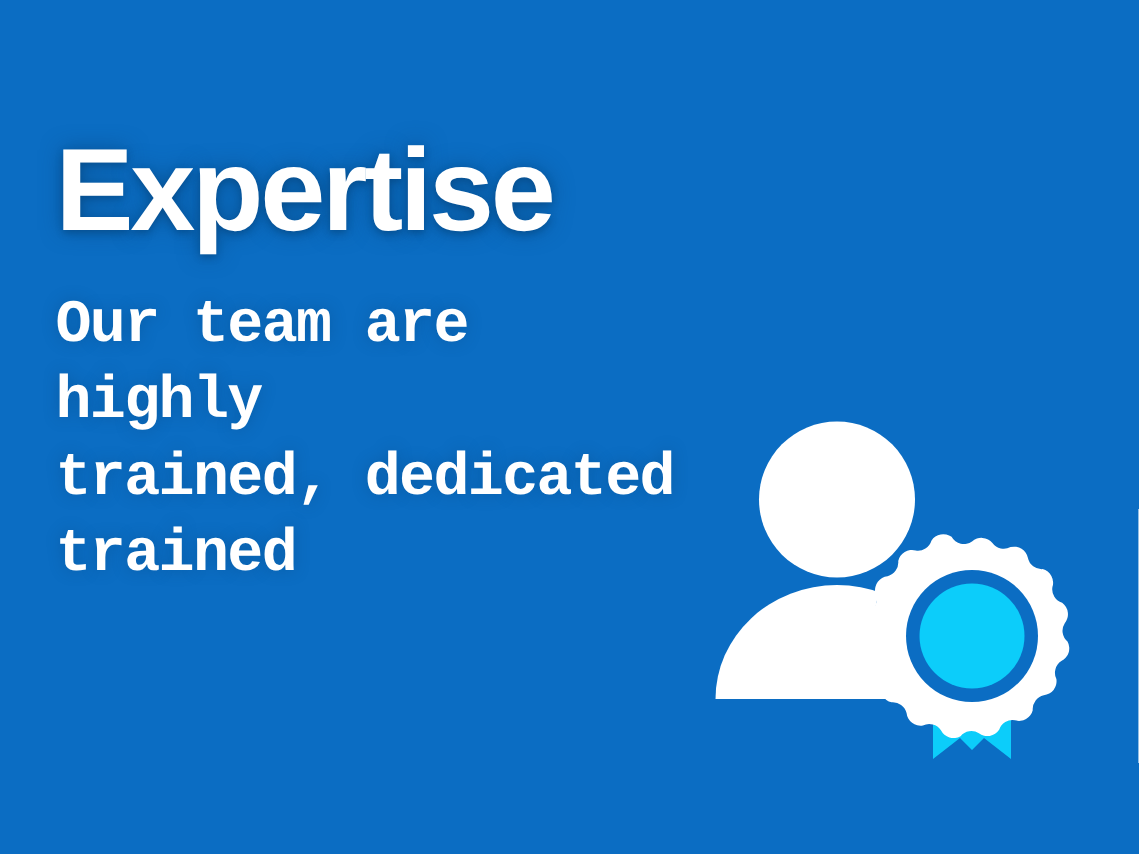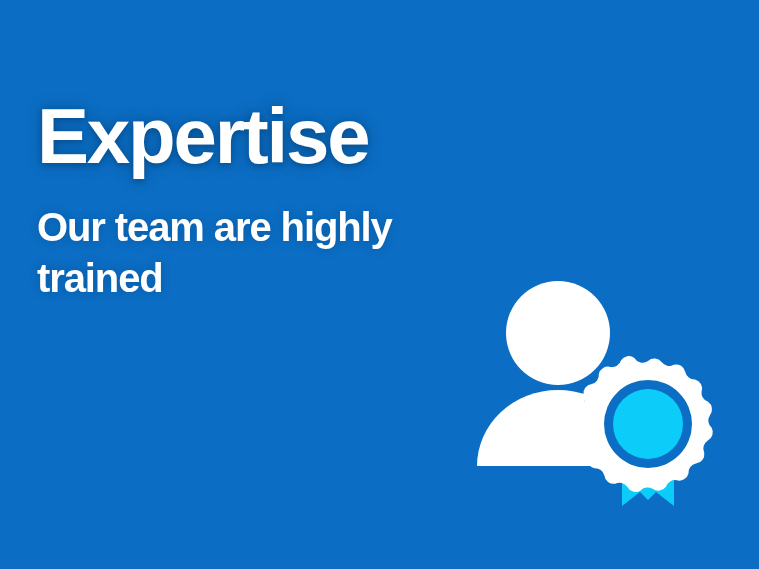--- a/index.html
+++ b/index.html
@@ -17,21 +17,21 @@
     width: 759px;
     height: 569px;
     overflow: hidden;
     background: #0b6dc3;
   }
 
   
   .text-block {
     position: absolute;
     left: 37px;
-    top: 94px;
+    top: 84px;
     width: 430px;
   }
 
   .headline {
     margin: 0;
     font-family: "Liberation Sans", sans-serif;
     font-size: 78px;
     line-height: 84px;
     font-weight: 700;
     color: #ffffff;
@@ -47,21 +47,21 @@
     margin: 24px 0 0 0;
     font-family: "Liberation Sans", sans-serif;
     font-size: 40px;
     line-height: 51px;
     font-weight: 700;
     color: #ffffff;
     letter-spacing: -1.1px;
     text-shadow: 0 0 10px rgba(6, 62, 112, 0.35);
     -webkit-font-smoothing: antialiased;
   }
-  .subhead .ln { display: block; }
+  .subhead .ln { display: block; font-family: Liberation Mono, monospace; }
 
   
   .artwork {
     position: absolute;
     left: 455px;
     top: 255px;
     width: 270px;
     height: 270px;
   }
   .artwork svg {
@@ -74,20 +74,21 @@
 <body>
 
 <div class="slide">
 
   <div class="text-block">
 
     <h1 class="headline">Expertise</h1>
 
     <p class="subhead">
       <span class="ln">Our team are highly</span>
+      <span class="ln">trained, dedicated</span>
       <span class="ln">trained</span>
     </p>
 
   </div>
 
   <div class="artwork">
     <svg viewBox="0 0 270 270" xmlns="http://www.w3.org/2000/svg" aria-hidden="true">
 
       <defs>
         <mask id="person-cutout">

